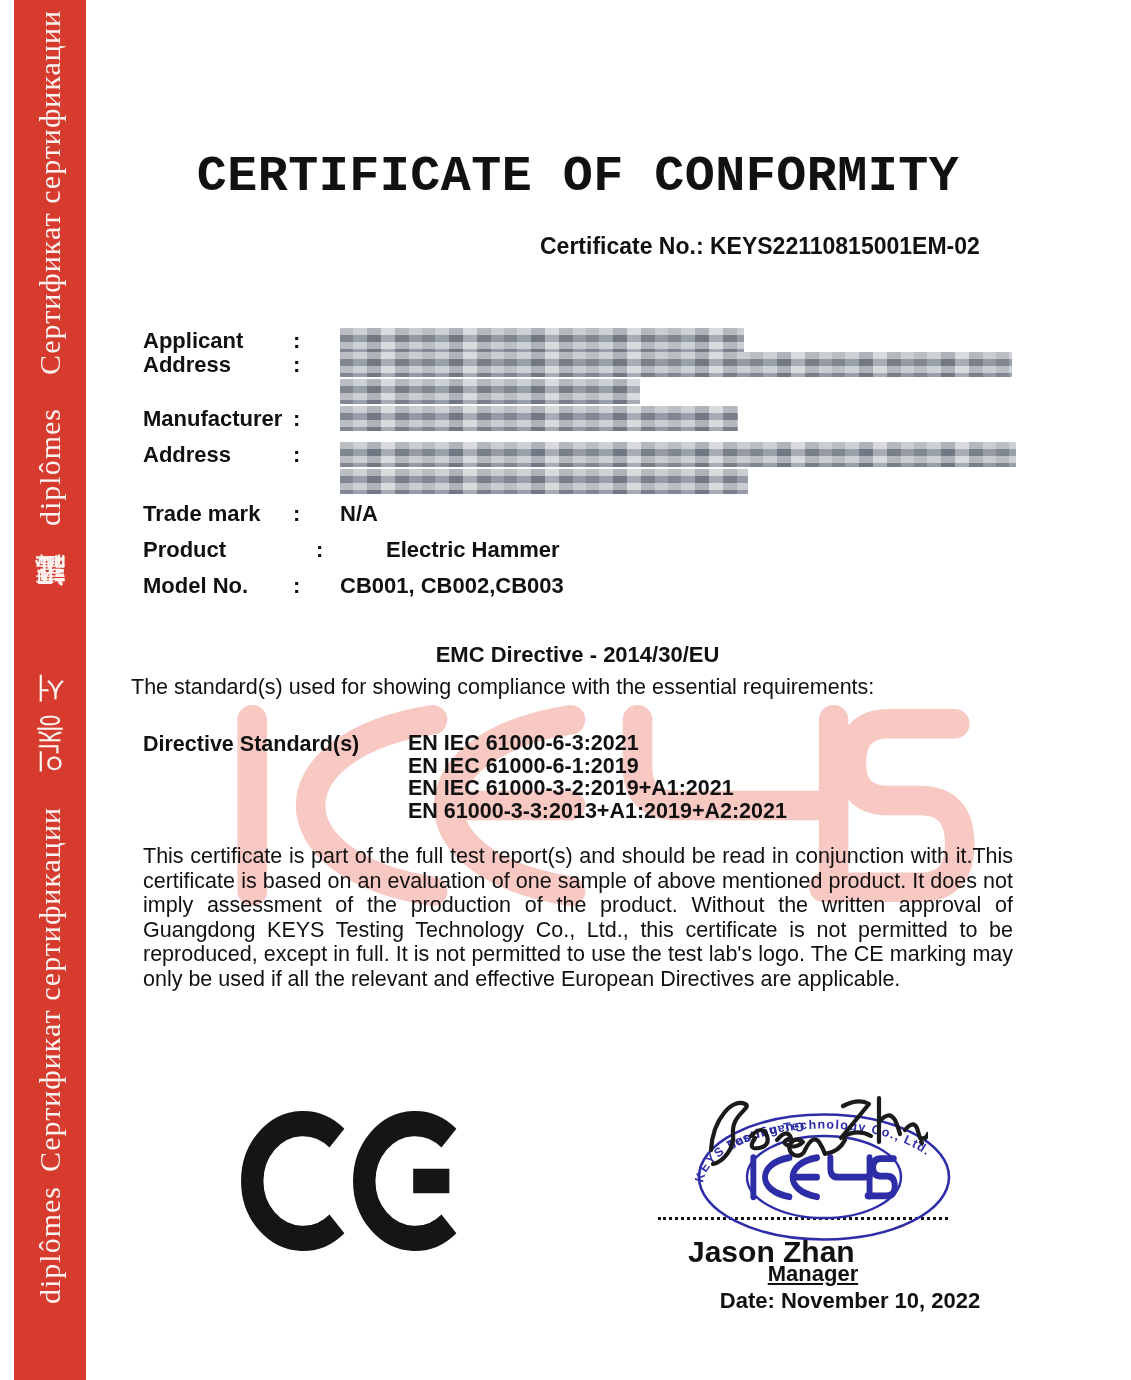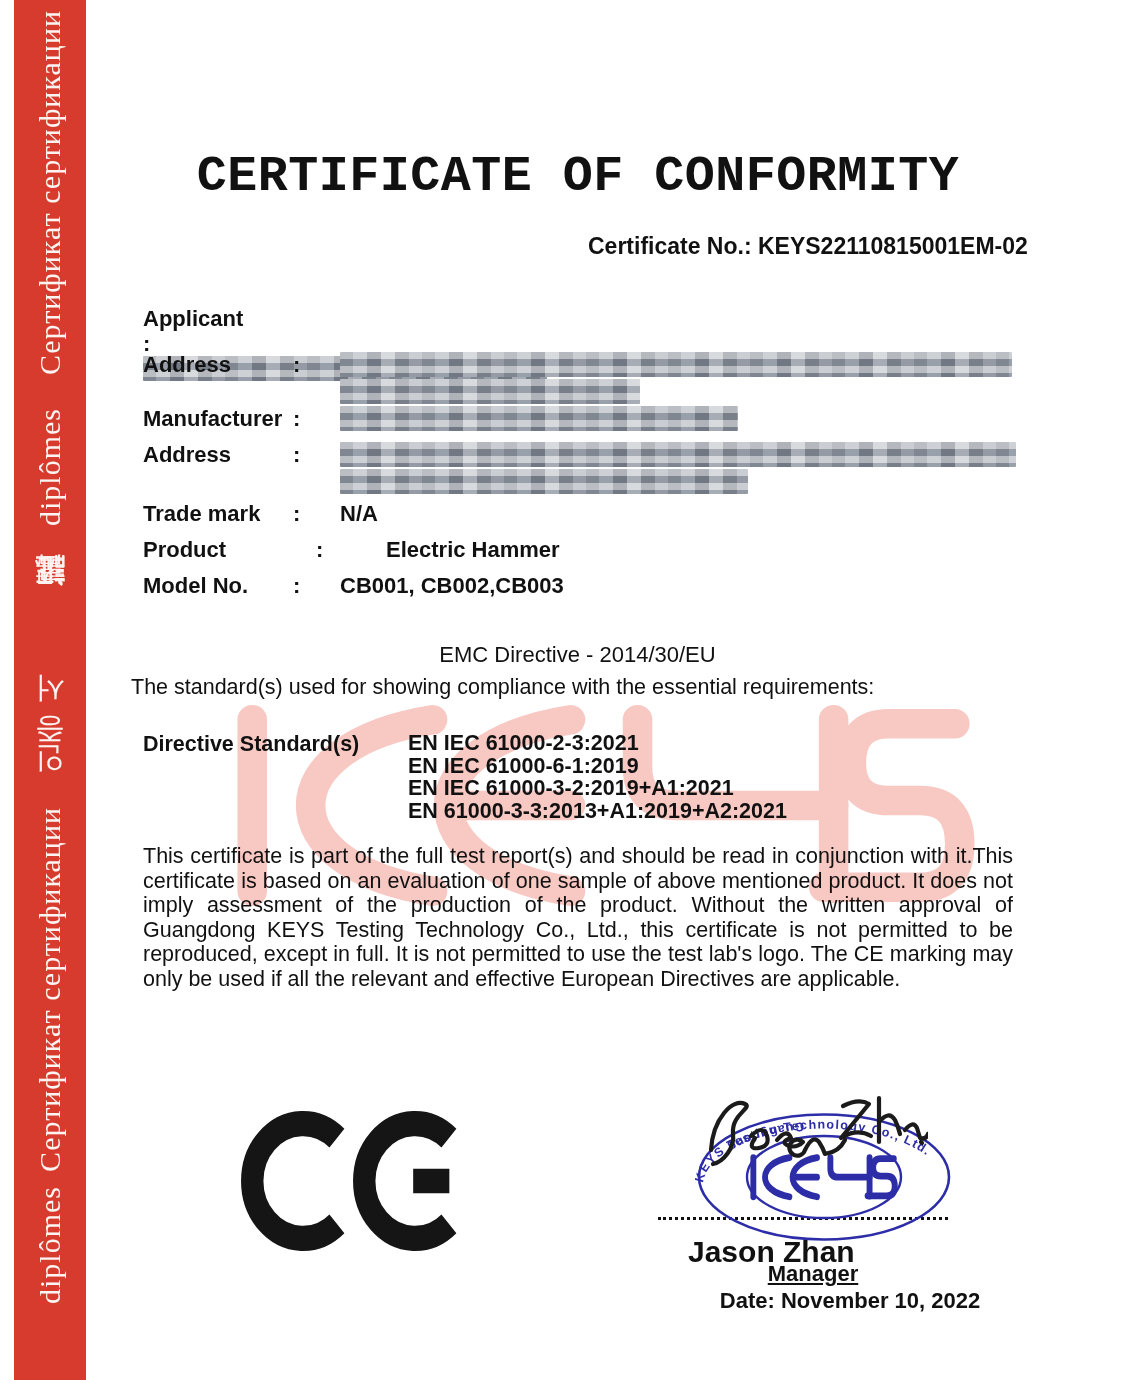--- a/index.html
+++ b/index.html
@@ -10,36 +10,36 @@
   .rb-item{position:absolute;left:0;width:72px;display:flex;align-items:center;justify-content:center;}
   .rb-item span{writing-mode:vertical-rl;transform:rotate(180deg);white-space:nowrap;color:#fdf4f2;
         font-family:"Liberation Serif",serif;font-size:30px;letter-spacing:1px;}
   .rb-1{top:0;height:385px;}  .rb-2{top:393px;height:148px;}  .rb-3{top:545px;height:128px;}
   .rb-4{top:680px;height:128px;} .rb-5{top:818px;height:344px;} .rb-6{top:1172px;height:145px;}
   
   .watermark{position:absolute;left:224px;top:704px;color:#f8c8c3;}
   
   .title{position:absolute;left:86px;top:148px;width:984px;text-align:center;
          font-size:50px;font-weight:bold;letter-spacing:0.5px;font-family:Liberation Mono, monospace;}
-  .certno{position:absolute;left:588px;top:233px;font-size:23px;font-weight:bold;}
+  .certno{position:absolute;left:540px;top:233px;font-size:23px;font-weight:bold;}
   
   .frow{position:absolute;left:143px;display:flex;font-size:22px;font-weight:bold;line-height:25px;}
   .frow .lbl{width:150px;}
   .frow .col{width:47px;}
   .frow .val{white-space:nowrap;}
-  .r-applicant{top:306px;flex-direction:column;} .r-address1{top:352px;} .r-manufacturer{top:406px;}
+  .r-applicant{top:328px;} .r-address1{top:352px;} .r-manufacturer{top:406px;}
   .r-address2{top:442px;} .r-trademark{top:501px;} .r-product{top:537px;gap:23px;} .r-model{top:573px;}
   .redact{background:
       repeating-linear-gradient(90deg,#969ca4 0 13px,#b3b9c0 13px 27px,#858b94 27px 41px,#c3c7cc 41px 55px,#8d939b 55px 69px,#aeb3ba 69px 82px),
       repeating-linear-gradient(180deg,rgba(255,255,255,.35) 0 7px,rgba(60,66,76,.28) 7px 14px);
       background-blend-mode:overlay;border-radius:1px;}
   .rl{height:25px;margin-bottom:2px;}
   
   .emc-head{position:absolute;left:143px;top:642px;width:869px;text-align:center;
-            font-size:22px;font-weight:normal;}
+            font-size:22px;font-weight:bold;}
   .std-intro{position:absolute;left:131px;top:675px;font-size:21.5px;}
   .std-label{position:absolute;left:143px;top:732px;font-size:21.5px;font-weight:bold;}
   .std-list{position:absolute;left:408px;top:732px;font-size:21.5px;font-weight:bold;line-height:22.7px;}
   
   .disclaimer{position:absolute;left:143px;top:844px;width:870px;font-size:21.5px;
               line-height:24.6px;text-align:justify;}
   
   .ce{position:absolute;left:240px;top:1108px;}
   .sig{position:absolute;left:693px;top:1090px;}
   .dotline{position:absolute;left:658px;top:1217px;width:290px;height:0;border-bottom:3.5px dotted #111;}
@@ -139,21 +139,21 @@
   <div class="frow r-model">
     <span class="lbl">Model No.</span>
     <span class="col">:</span>
     <span class="val">CB001, CB002,CB003</span>
   </div>
 
   <div class="emc-head">EMC Directive - 2014/30/EU</div>
   <div class="std-intro">The standard(s) used for showing compliance with the essential requirements:</div>
   <div class="std-label">Directive Standard(s)</div>
   <div class="std-list">
-    <div>EN IEC 61000-2-3:2021</div>
+    <div>EN IEC 61000-6-3:2021</div>
     <div>EN IEC 61000-6-1:2019</div>
     <div>EN IEC 61000-3-2:2019+A1:2021</div>
     <div>EN 61000-3-3:2013+A1:2019+A2:2021</div>
   </div>
 
   <div class="disclaimer">This certificate is part of the full test report(s) and should be read in conjunction with it.This certificate is based on an evaluation of one sample of above mentioned product. It does not imply assessment of the production of the product. Without the written approval of Guangdong KEYS Testing Technology Co., Ltd., this certificate is not permitted to be reproduced, except in full. It is not permitted to use the test lab's logo. The CE marking may only be used if all the relevant and effective European Directives are applicable.</div>
 
   <div class="ce">
     <svg width="224" height="146" viewBox="0 0 520 300" preserveAspectRatio="none" fill="none" stroke="#151515" stroke-linecap="butt">
       <path d="M 225 62 A 118 118 0 1 0 225 238" stroke-width="52"></path>

